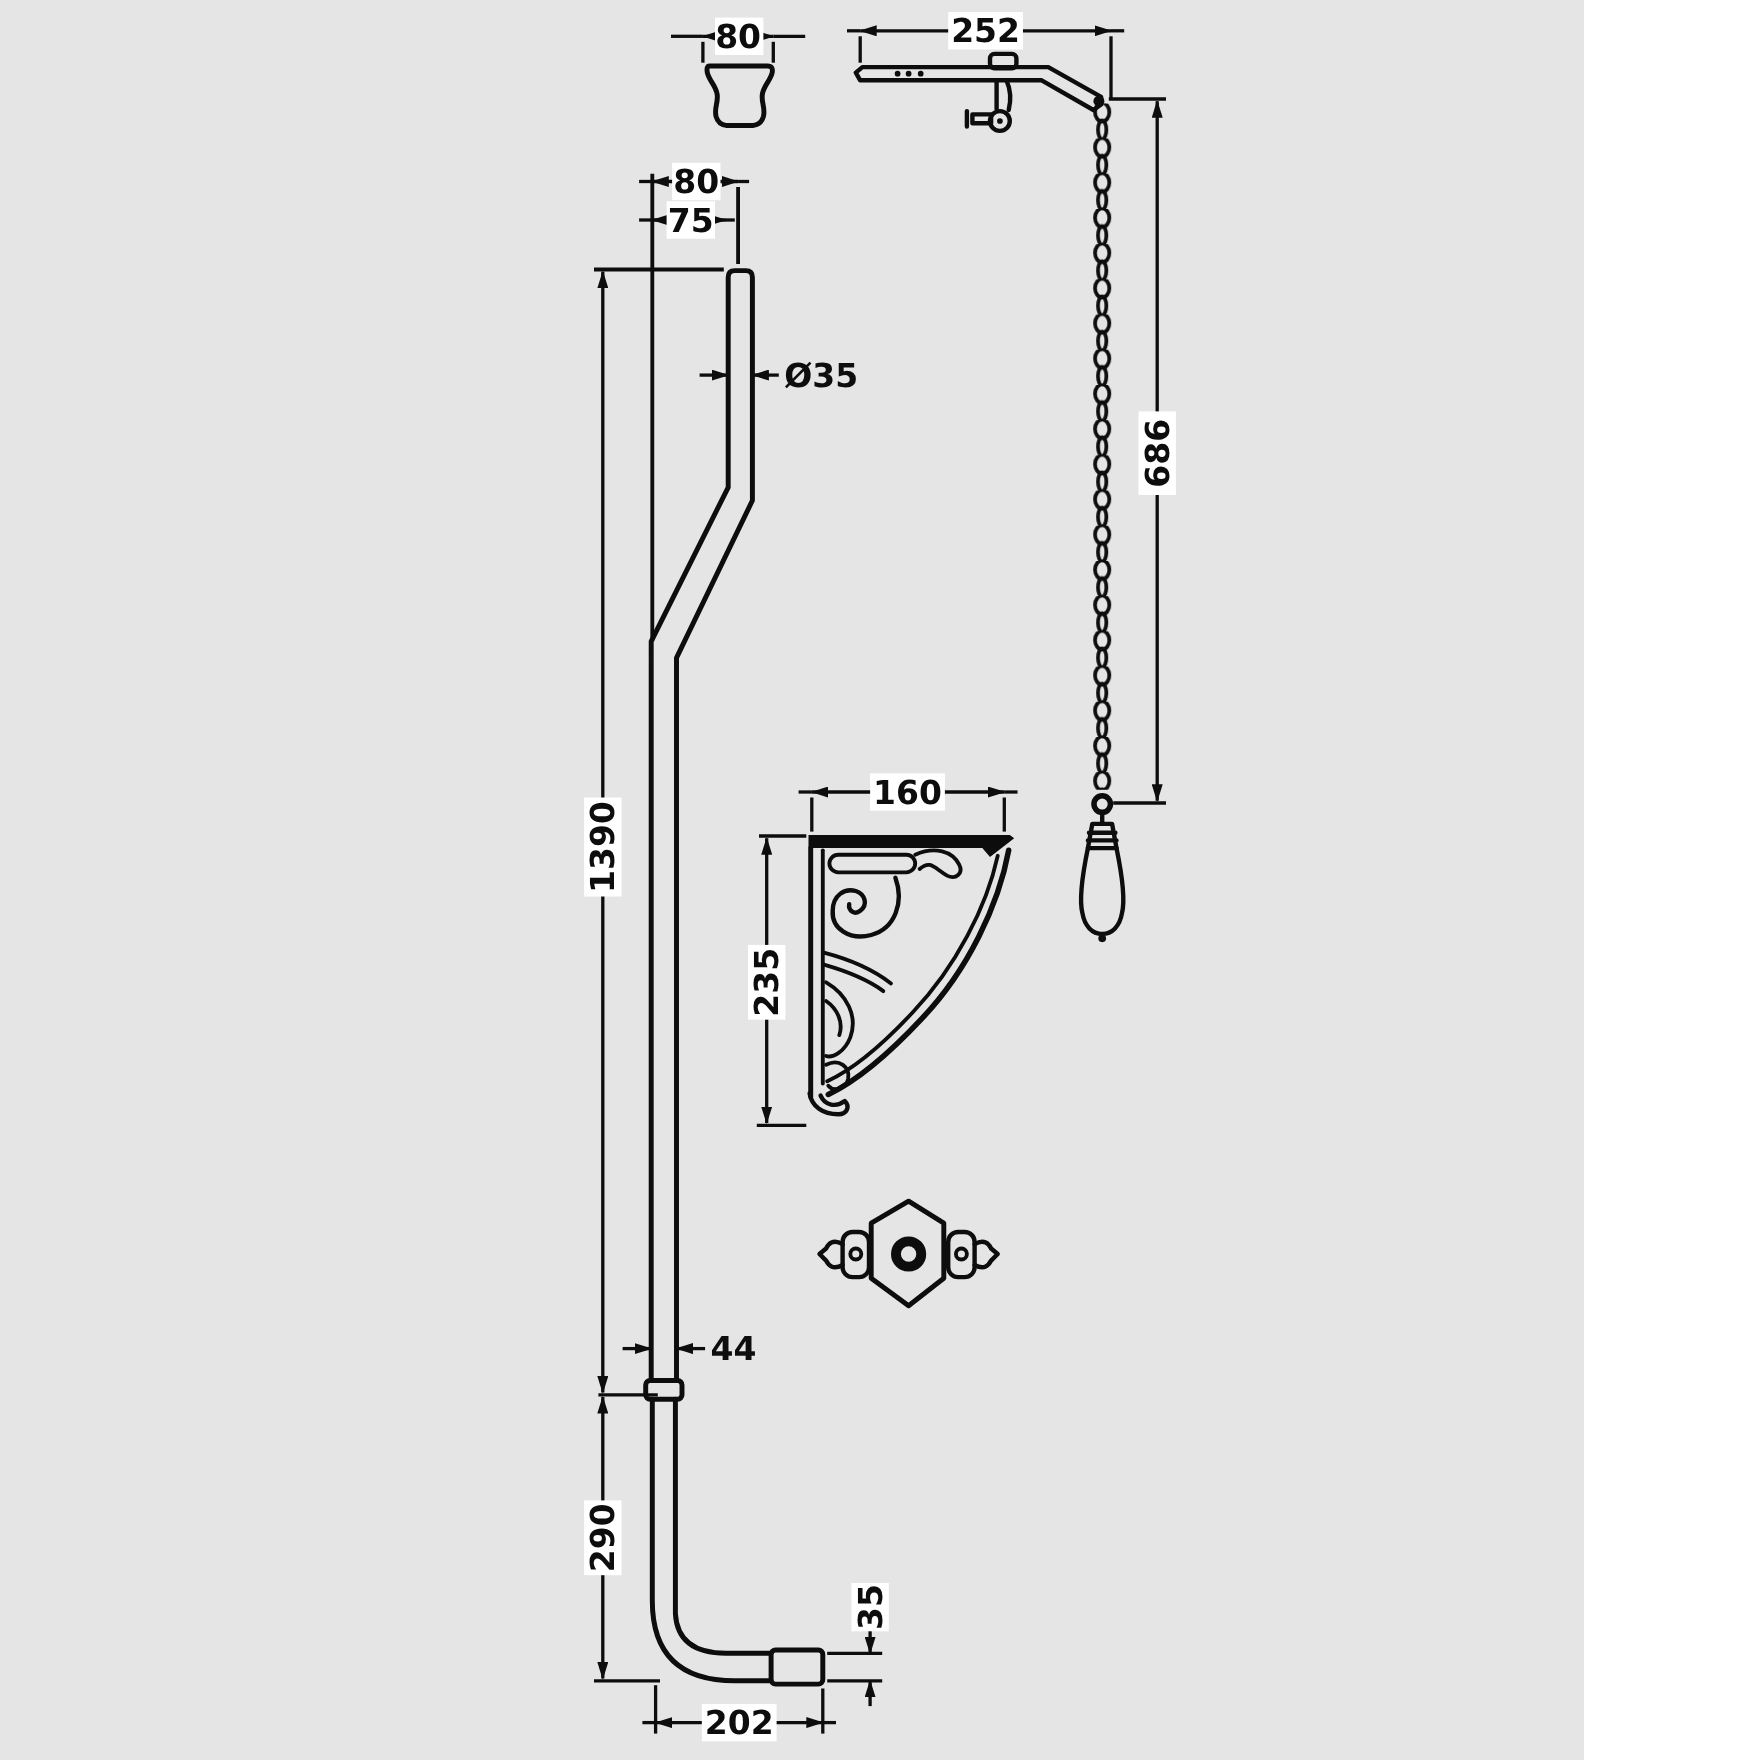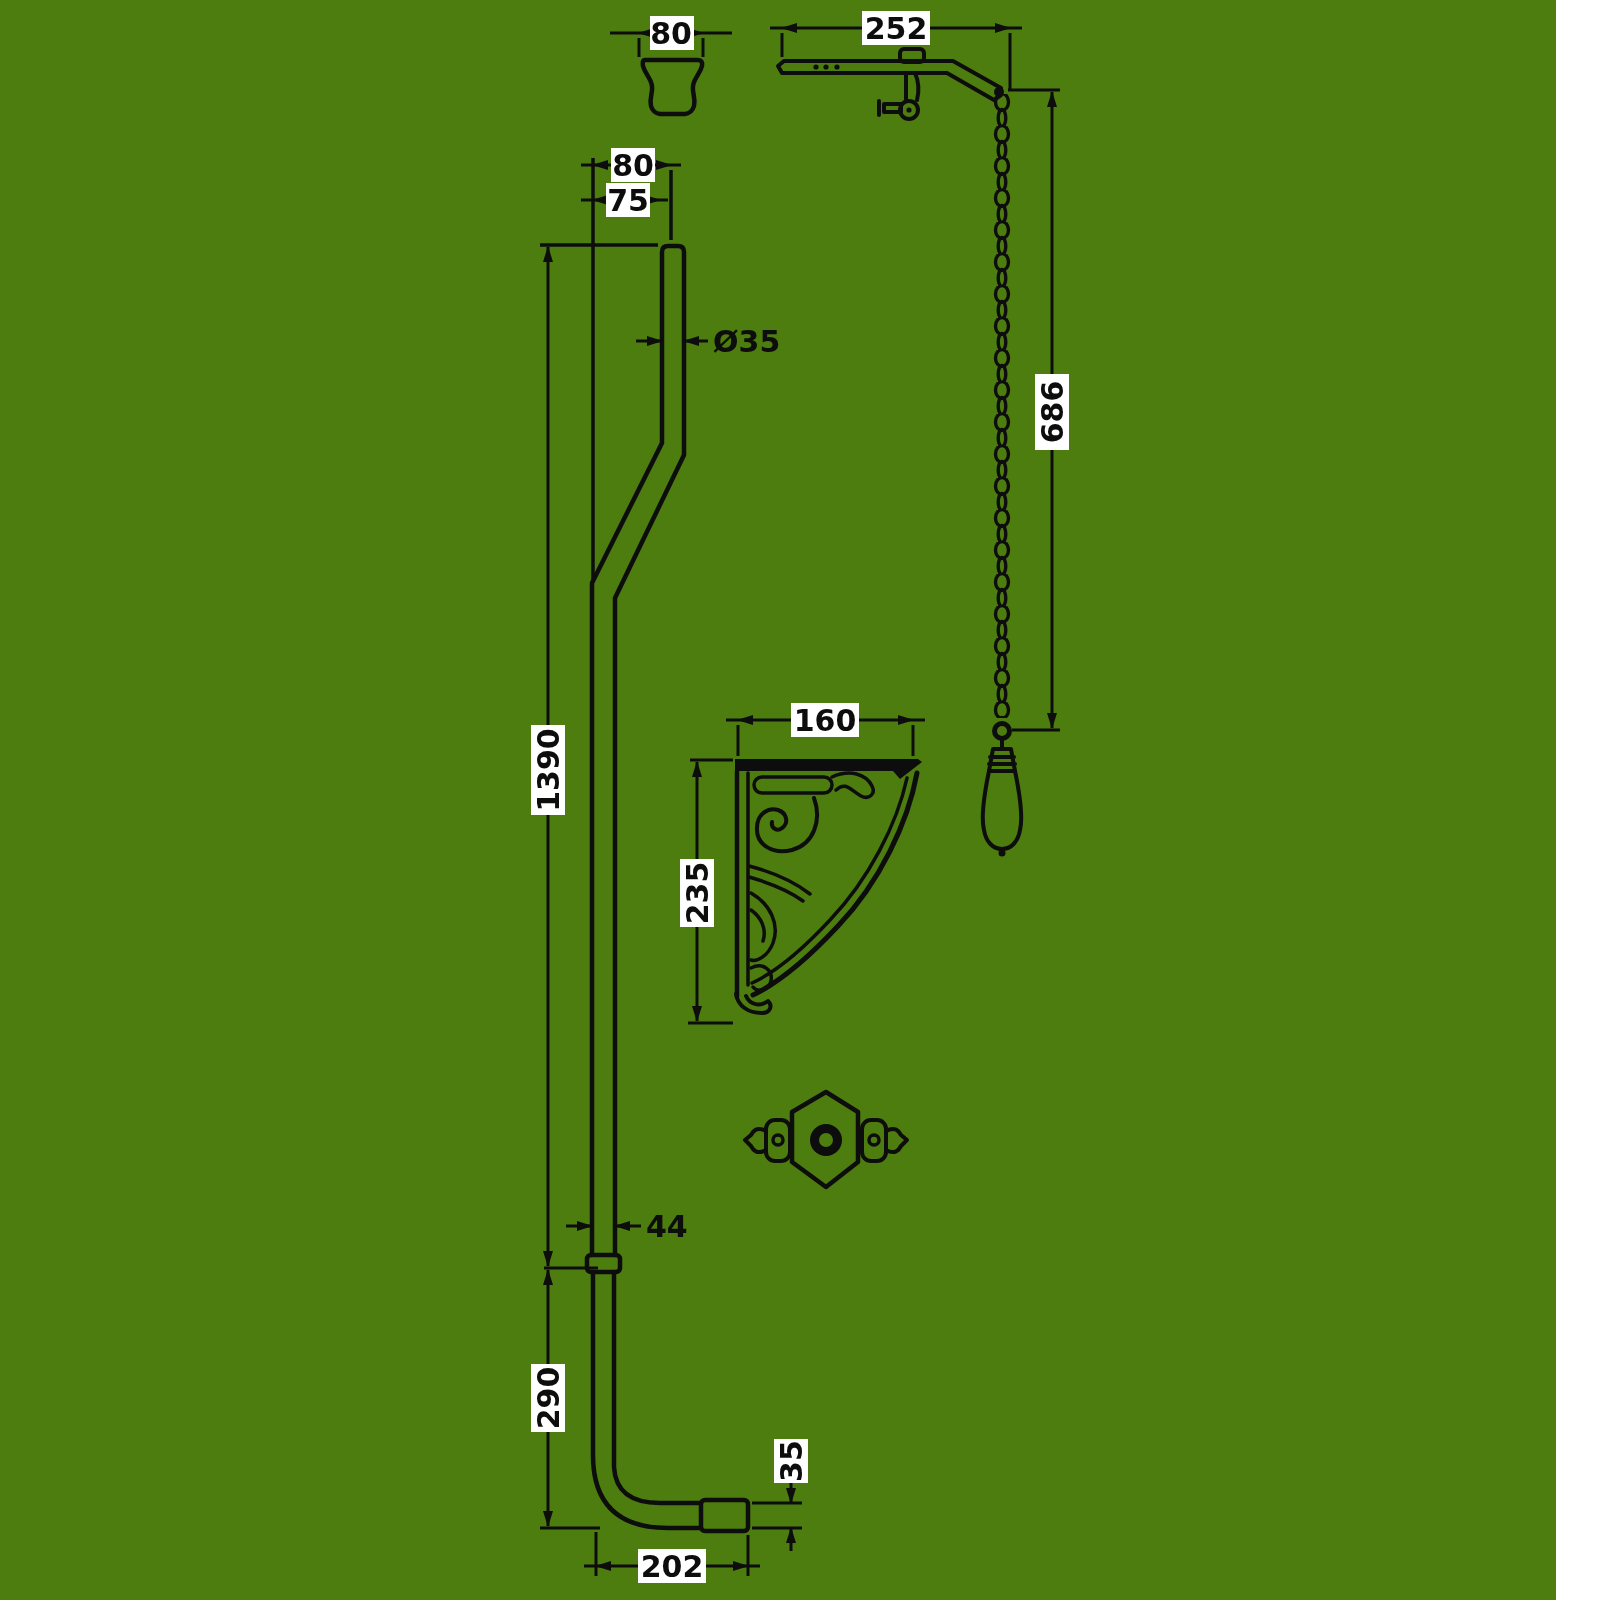--- a/index.html
+++ b/index.html
@@ -1,16 +1,16 @@
 <!DOCTYPE html>
 <html><head>
 <meta charset="utf-8">
 <style>
   html,body{margin:0;padding:0;background:#ffffff;}
-  .stage{width:1556px;height:1600px;position:relative;background:#4d7c0f;}
+  .stage{width:1440px;height:1600px;position:relative;background:#e5e5e5;}
   svg{display:block;}
   text{font-family:"DejaVu Sans","Liberation Sans",sans-serif;font-weight:bold;font-size:30px;fill:#0d0d0d;}
 </style>
 </head>
 <body>
 
 <div class="stage">
 <svg width="1600" height="1600" viewBox="0 0 1600 1600">
   <defs>
     <marker id="ah" orient="auto-start-reverse" markerUnits="userSpaceOnUse" markerWidth="16" markerHeight="10" refX="15" refY="5" viewBox="0 0 16 10">

